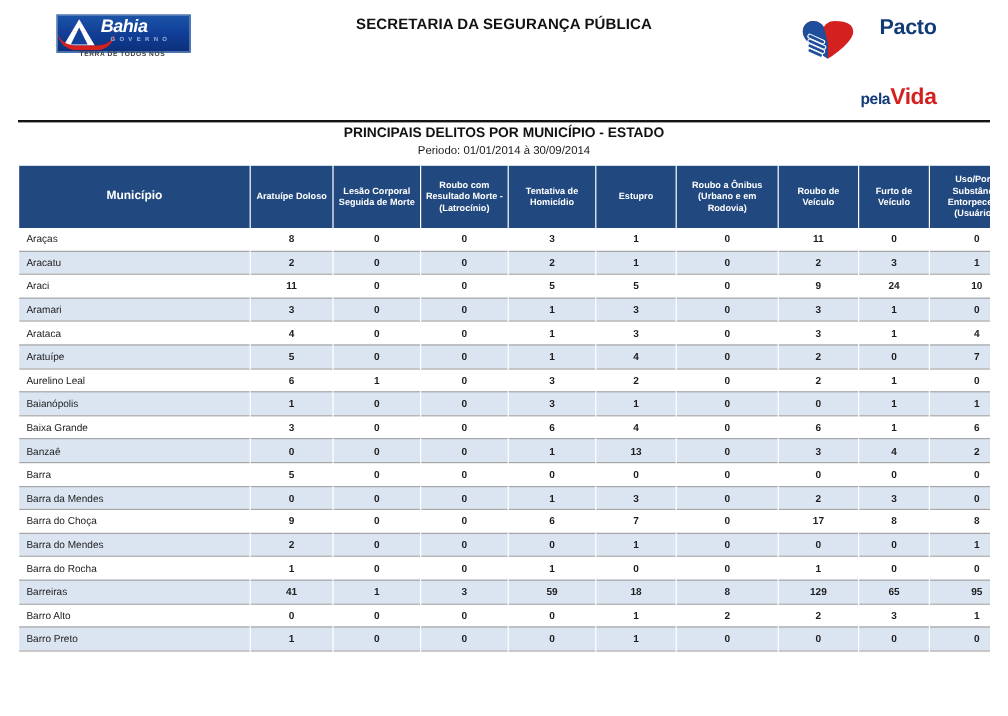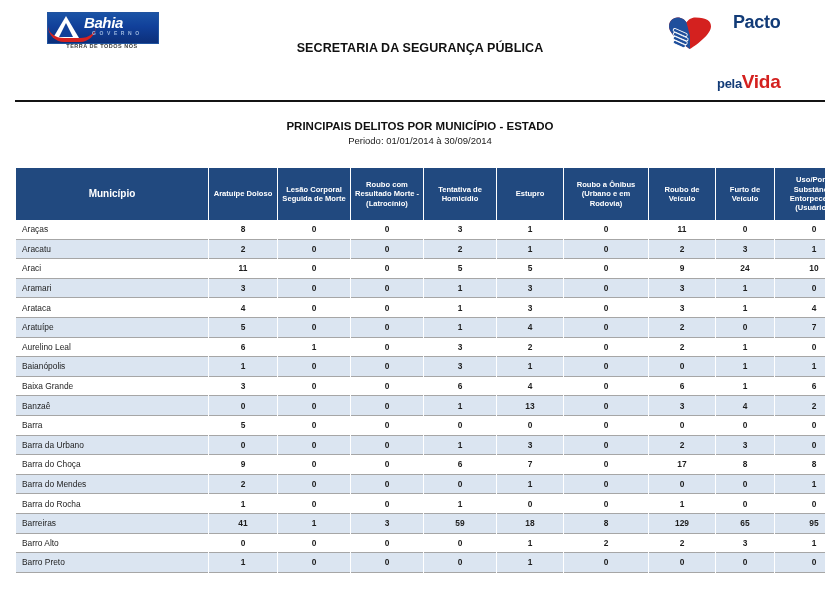--- a/index.html
+++ b/index.html
@@ -97,21 +97,20 @@
     color: #3b3b3b;
     letter-spacing: 0.5px;
   }
 
   .title-block {
     position: absolute;
     left: 0;
     top: 13px;
     width: 840px;
     text-align: center;
-    margin-top: 28px;
   }
   .title-block .main-title {
     font-size: 12.5px;
     font-weight: bold;
     color: #111111;
     letter-spacing: 0.1px;
   }
 
   .logo-pacto {
     position: absolute;
@@ -159,28 +158,28 @@
   .rule-top {
     border-top: 2.5px solid #141414;
     width: 810px;
     margin: 12px auto 0 auto;
   }
   .report-title {
     text-align: center;
     font-size: 11.5px;
     font-weight: bold;
     color: #111;
-    padding-top: 18px;
+    padding-top: 3px;
   }
   .report-period {
     text-align: center;
     font-size: 9.5px;
     color: #1a1a1a;
     padding-top: 3px;
-    padding-bottom: 22px;
+    padding-bottom: 7px;
   }
 
   table.delitos {
     width: 810px;
     border-collapse: separate;
     border-spacing: 1.5px 0;
     table-layout: fixed;
     margin: 0 auto;
   }
   table.delitos thead th {
@@ -429,21 +428,21 @@
             <td>0</td>
             <td>0</td>
             <td>0</td>
             <td>0</td>
             <td>0</td>
             <td>0</td>
             <td>0</td>
             <td>0</td>
           </tr>
           <tr class="alt">
-            <td class="name">Barra da Urbano</td>
+            <td class="name">Barra da Mendes</td>
             <td>0</td>
             <td>0</td>
             <td>0</td>
             <td>1</td>
             <td>3</td>
             <td>0</td>
             <td>2</td>
             <td>3</td>
             <td>0</td>
           </tr>

